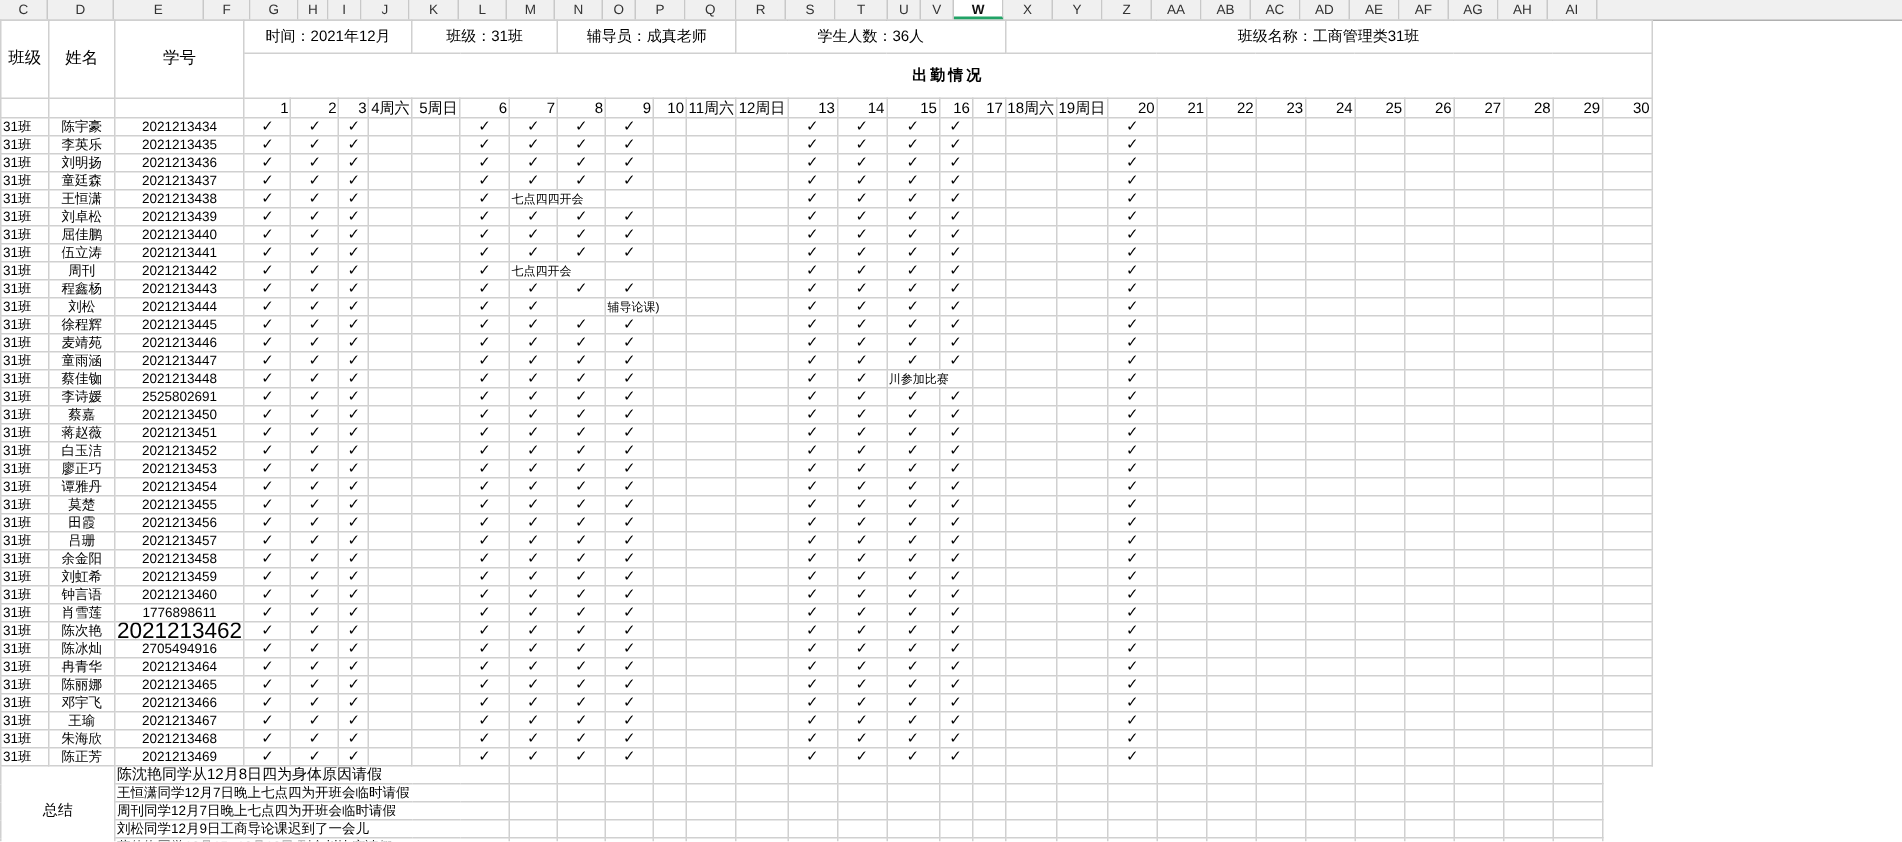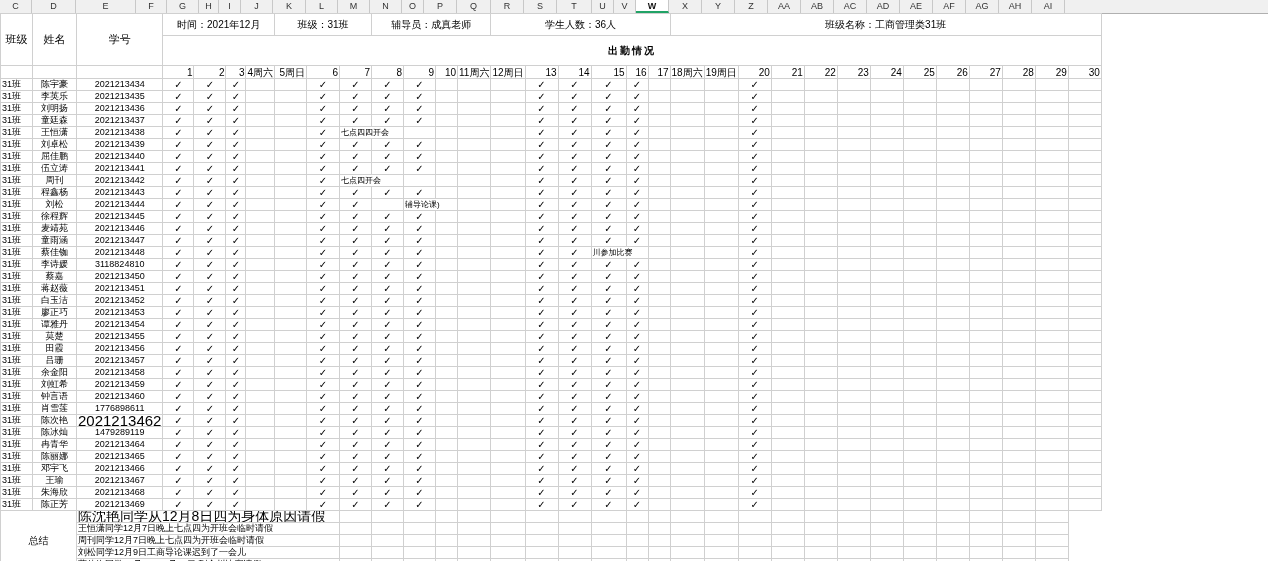--- a/index.html
+++ b/index.html
@@ -682,21 +682,21 @@
             <td class="chk"></td>
             <td class="chk"></td>
             <td class="chk"></td>
             <td class="chk"></td>
             <td class="chk"></td>
             <td class="chk"></td>
           </tr>
           <tr style="height: 11.6px;">
             <td class="l" style="font-size:9px;">31班</td>
             <td class="c" style="font-size:9px;">李诗媛</td>
-            <td class="c" style="font-size:9px;">3118824810</td>
+            <td class="c" style="font-size:9px;">2525802691</td>
             <td class="chk">✓</td>
             <td class="chk">✓</td>
             <td class="chk">✓</td>
             <td class="chk"></td>
             <td class="chk"></td>
             <td class="chk">✓</td>
             <td class="chk">✓</td>
             <td class="chk">✓</td>
             <td class="chk">✓</td>
             <td class="chk"></td>
@@ -1172,21 +1172,21 @@
             <td class="chk"></td>
             <td class="chk"></td>
             <td class="chk"></td>
             <td class="chk"></td>
             <td class="chk"></td>
             <td class="chk"></td>
           </tr>
           <tr style="height: 11.6px;">
             <td class="l" style="font-size:9px;">31班</td>
             <td class="c" style="font-size:9px;">陈冰灿</td>
-            <td class="c" style="font-size:9px;">1479289119</td>
+            <td class="c" style="font-size:9px;">2705494916</td>
             <td class="chk">✓</td>
             <td class="chk">✓</td>
             <td class="chk">✓</td>
             <td class="chk"></td>
             <td class="chk"></td>
             <td class="chk">✓</td>
             <td class="chk">✓</td>
             <td class="chk">✓</td>
             <td class="chk">✓</td>
             <td class="chk"></td>
@@ -1416,21 +1416,21 @@
             <td class="chk"></td>
             <td class="chk"></td>
             <td class="chk"></td>
             <td class="chk"></td>
             <td class="chk"></td>
             <td class="chk"></td>
             <td class="chk"></td>
           </tr>
           <tr style="height: 12px;">
             <td class="sumlabel" colspan="2" rowspan="5">总结</td>
-            <td class="note" colspan="7" style="font-size:14px;">陈沈艳同学从12月8日四为身体原因请假</td>
+            <td class="note" colspan="7" style="font-size:10px;">陈沈艳同学从12月8日四为身体原因请假</td>
             <td></td>
             <td></td>
             <td></td>
             <td></td>
             <td></td>
             <td></td>
             <td></td>
             <td></td>
             <td></td>
             <td></td>

